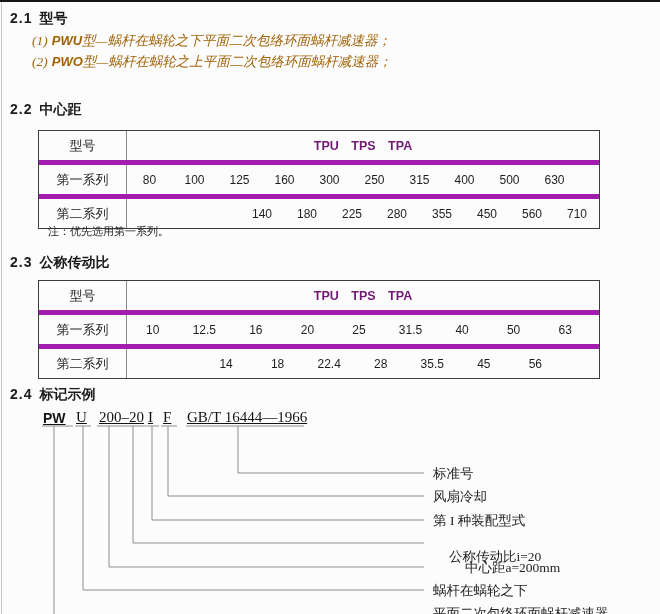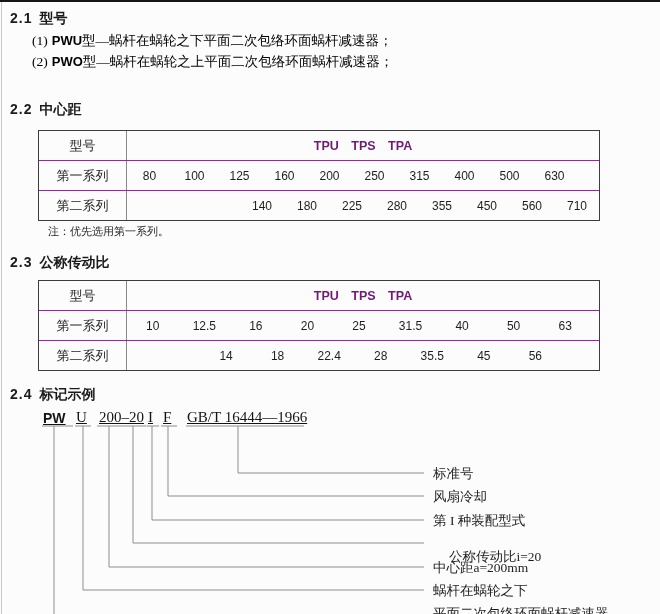--- a/index.html
+++ b/index.html
@@ -12,26 +12,26 @@
   
   .top-rule{left:0;top:0;width:660px;height:2px;background:#161616;}
   .edge-line{left:1px;top:2px;width:1px;height:612px;background:#c9c9c9;}
   
   .heading{
     left:10px;font-family:"Liberation Sans","DejaVu Sans",sans-serif;
     font-weight:bold;font-size:14px;color:#1b1b1b;white-space:nowrap;
   }
   .heading .num{letter-spacing:1px;margin-right:7px;}
   
-  .model-list{left:32px;top:30px;font-size:13.5px;line-height:21px;color:#000000;white-space:nowrap;}
+  .model-list{left:32px;top:30px;font-size:13.5px;line-height:21px;color:#a16207;white-space:nowrap;font-style:italic;}
   .model-code{font-family:"Liberation Sans","DejaVu Sans",sans-serif;font-weight:bold;font-size:13px;}
   .model-idx{margin-right:4px;}
   
   .tbl{left:38px;width:562px;border:1.5px solid #3d3d3d;box-sizing:border-box;background:transparent;}
-  .tr{display:flex;height:29px;align-items:stretch;border-top:1px solid #a21caf;}
+  .tr{display:flex;height:29px;align-items:stretch;border-top:5px solid #a21caf;}
   .tr:first-child{border-top:none;}
   .th-col{width:87px;flex:0 0 87px;border-right:1px solid #8a8a8a;display:flex;align-items:center;justify-content:center;
           font-size:13px;color:#1e1e1e;}
   .td-area{flex:1;position:relative;display:flex;align-items:center;box-sizing:border-box;overflow:hidden;}
   .span-head{justify-content:center;font-family:"Liberation Sans","DejaVu Sans",sans-serif;font-weight:bold;
              font-size:12.5px;color:#701a75;word-spacing:9px;}
   .vals{padding-right:22px;}
   .vals-t2{padding-right:8px;}
   .cell{text-align:center;font-family:"Liberation Sans","DejaVu Sans",sans-serif;font-size:12px;color:#1e1e1e;flex:0 0 auto;}
   .w10{width:10%;}
@@ -73,21 +73,21 @@
     <div class="th-col">型号</div>
     <div class="td-area span-head">TPU TPS TPA</div>
   </div>
   <div class="tr">
     <div class="th-col">第一系列</div>
     <div class="td-area vals">
       <span class="cell w10">80</span>
       <span class="cell w10">100</span>
       <span class="cell w10">125</span>
       <span class="cell w10">160</span>
-      <span class="cell w10">200</span>
+      <span class="cell w10">300</span>
       <span class="cell w10">250</span>
       <span class="cell w10">315</span>
       <span class="cell w10">400</span>
       <span class="cell w10">500</span>
       <span class="cell w10">630</span>
     </div>
   </div>
   <div class="tr">
     <div class="th-col">第二系列</div>
     <div class="td-area vals">
@@ -172,15 +172,15 @@
     <path d="M109,18 V159 H424"></path>
     <path d="M83,18 V182 H424"></path>
     <path d="M54,18 V206"></path>
   </g>
 </svg>
 
 <div class="abs callout-label" style="top:465px;">标准号</div>
 <div class="abs callout-label" style="top:488px;">风扇冷却</div>
 <div class="abs callout-label" style="top:512px;">第 I 种装配型式</div>
 <div class="abs callout-label" style="top:548px;margin-left:16px;">公称传动比i=20</div>
-<div class="abs callout-label" style="top:559px;">中心距a=200mm</div>
+<div class="abs callout-label" style="top:559px;margin-left:32px;">中心距a=200mm</div>
 <div class="abs callout-label" style="top:582px;">蜗杆在蜗轮之下</div>
 <div class="abs callout-label" style="top:605px;">平面二次包络环面蜗杆减速器</div>
 
 </body></html>

